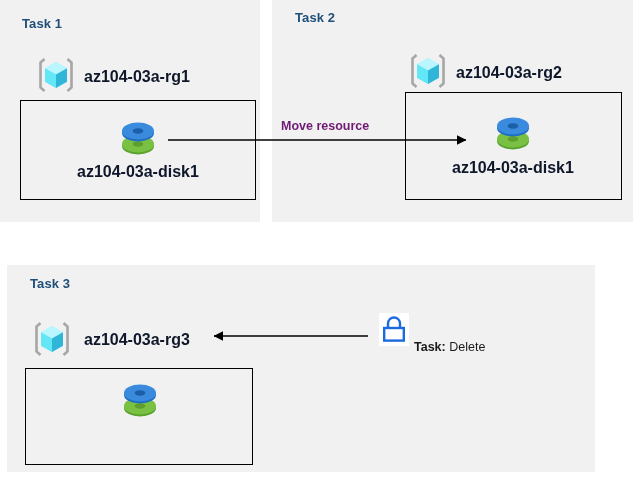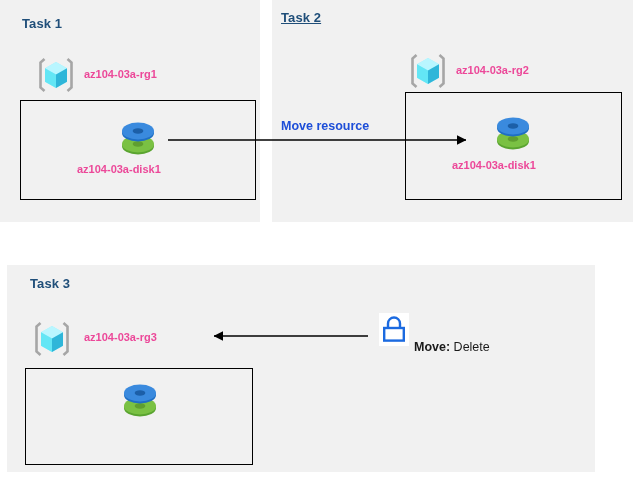--- a/index.html
+++ b/index.html
@@ -23,21 +23,21 @@
 
   .panel-title{
     position:absolute;
     font-size:13px;
     font-weight:bold;
     color:#1f4e79;
     letter-spacing:0.1px;
     white-space:nowrap;
   }
   #title-task1{left:22px;top:16px;}
-  #title-task2{left:281px;top:10px;text-decoration:underline;}
+  #title-task2{left:295px;top:10px;}
   #title-task3{left:30px;top:276px;}
 
   .inner-box{
     position:absolute;
     border:1.3px solid #000000;
     background:#f1f1f1;
     box-sizing:border-box;
   }
   #box-task1{left:20px;top:100px;width:236px;height:100px;}
   #box-task2{left:405px;top:92px;width:217px;height:108px;}
@@ -50,38 +50,38 @@
   
   .disk-icon{position:absolute;width:42px;height:44px;}
   .disk-icon svg{display:block;width:42px;height:44px;}
 
   
   .lock-icon{position:absolute;width:30px;height:33px;background:#ffffff;}
   .lock-icon svg{display:block;width:30px;height:33px;}
 
   .node-label{
     position:absolute;
-    font-size:11px;
+    font-size:16px;
     font-weight:bold;
-    color:#ec4899;
+    color:#0f172a;
     white-space:nowrap;
   }
   .sub-label{
     position:absolute;
     font-size:12.5px;
     color:#1a1a1a;
     white-space:nowrap;
   }
   .sub-label b{font-weight:bold;}
 
   .edge-label{
     position:absolute;
     font-size:12.5px;
     font-weight:bold;
-    color:#1d4ed8;
+    color:#701a75;
     white-space:nowrap;
   }
 
   .arrow-layer{position:absolute;left:0;top:0;width:641px;height:487px;pointer-events:none;}
   .arrow-layer svg{display:block;width:641px;height:487px;}
 </style>
 </head>
 <body>
 
 <div class="canvas">
@@ -170,21 +170,21 @@
   </div>
 
   <div class="lock-icon" style="left:379px;top:313px;">
     <svg viewBox="0 0 30 33" xmlns="http://www.w3.org/2000/svg">
       <rect x="0" y="0" width="30" height="33" fill="#ffffff"></rect>
       <path d="M9 15 L9 10.5 A6 6 0 0 1 21 10.5 L21 15" fill="none" stroke="#1b6ae0" stroke-width="2.4"></path>
       <rect x="5.2" y="15" width="19.6" height="12.6" fill="none" stroke="#1b6ae0" stroke-width="2.4"></rect>
     </svg>
   </div>
   <div class="sub-label" style="left:414px;top:340px;">
-    <b>Move:</b><span>&nbsp;</span><span>Delete</span>
+    <b>Task:</b><span>&nbsp;</span><span>Delete</span>
   </div>
 
   <div class="edge-label" style="left:281px;top:119px;">Move resource</div>
 
   <div class="arrow-layer">
     <svg viewBox="0 0 641 487" xmlns="http://www.w3.org/2000/svg">
       <defs>
         <marker id="arrowRight" viewBox="0 0 10 10" refX="9.5" refY="5" markerWidth="7" markerHeight="7" orient="auto-start-reverse">
           <path d="M 0 0 L 10 5 L 0 10 z" fill="#000000"></path>
         </marker>

